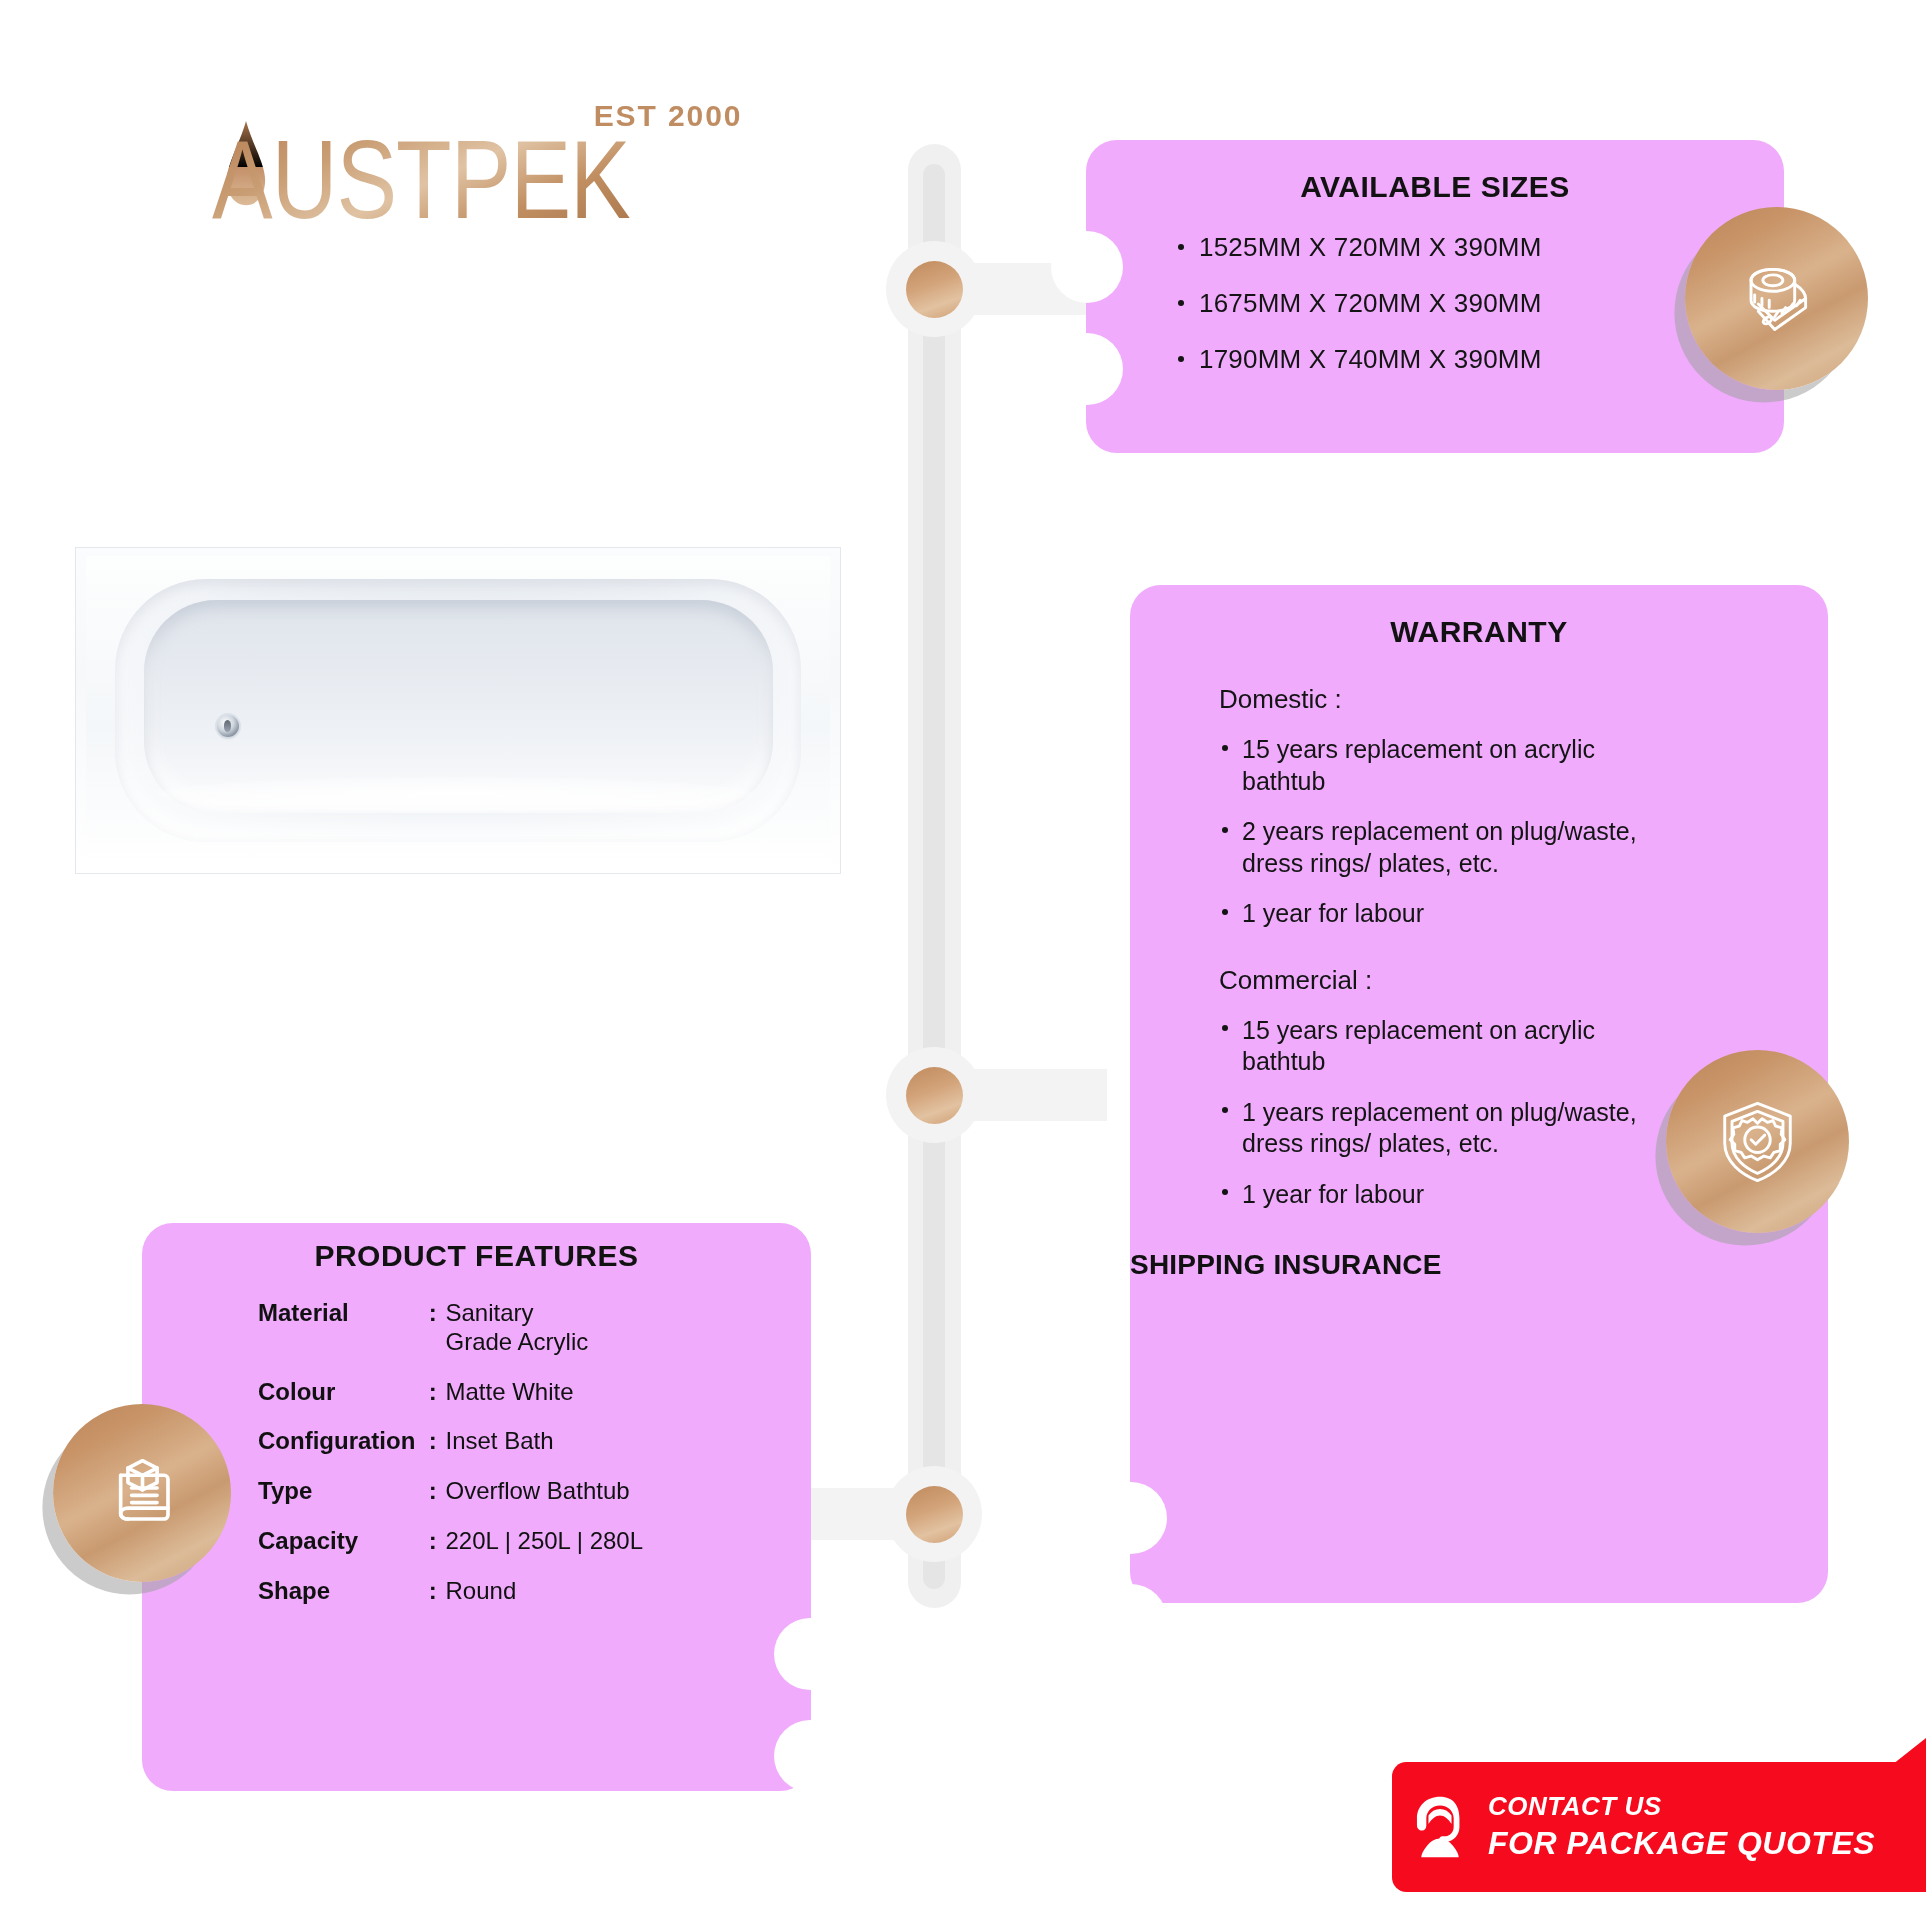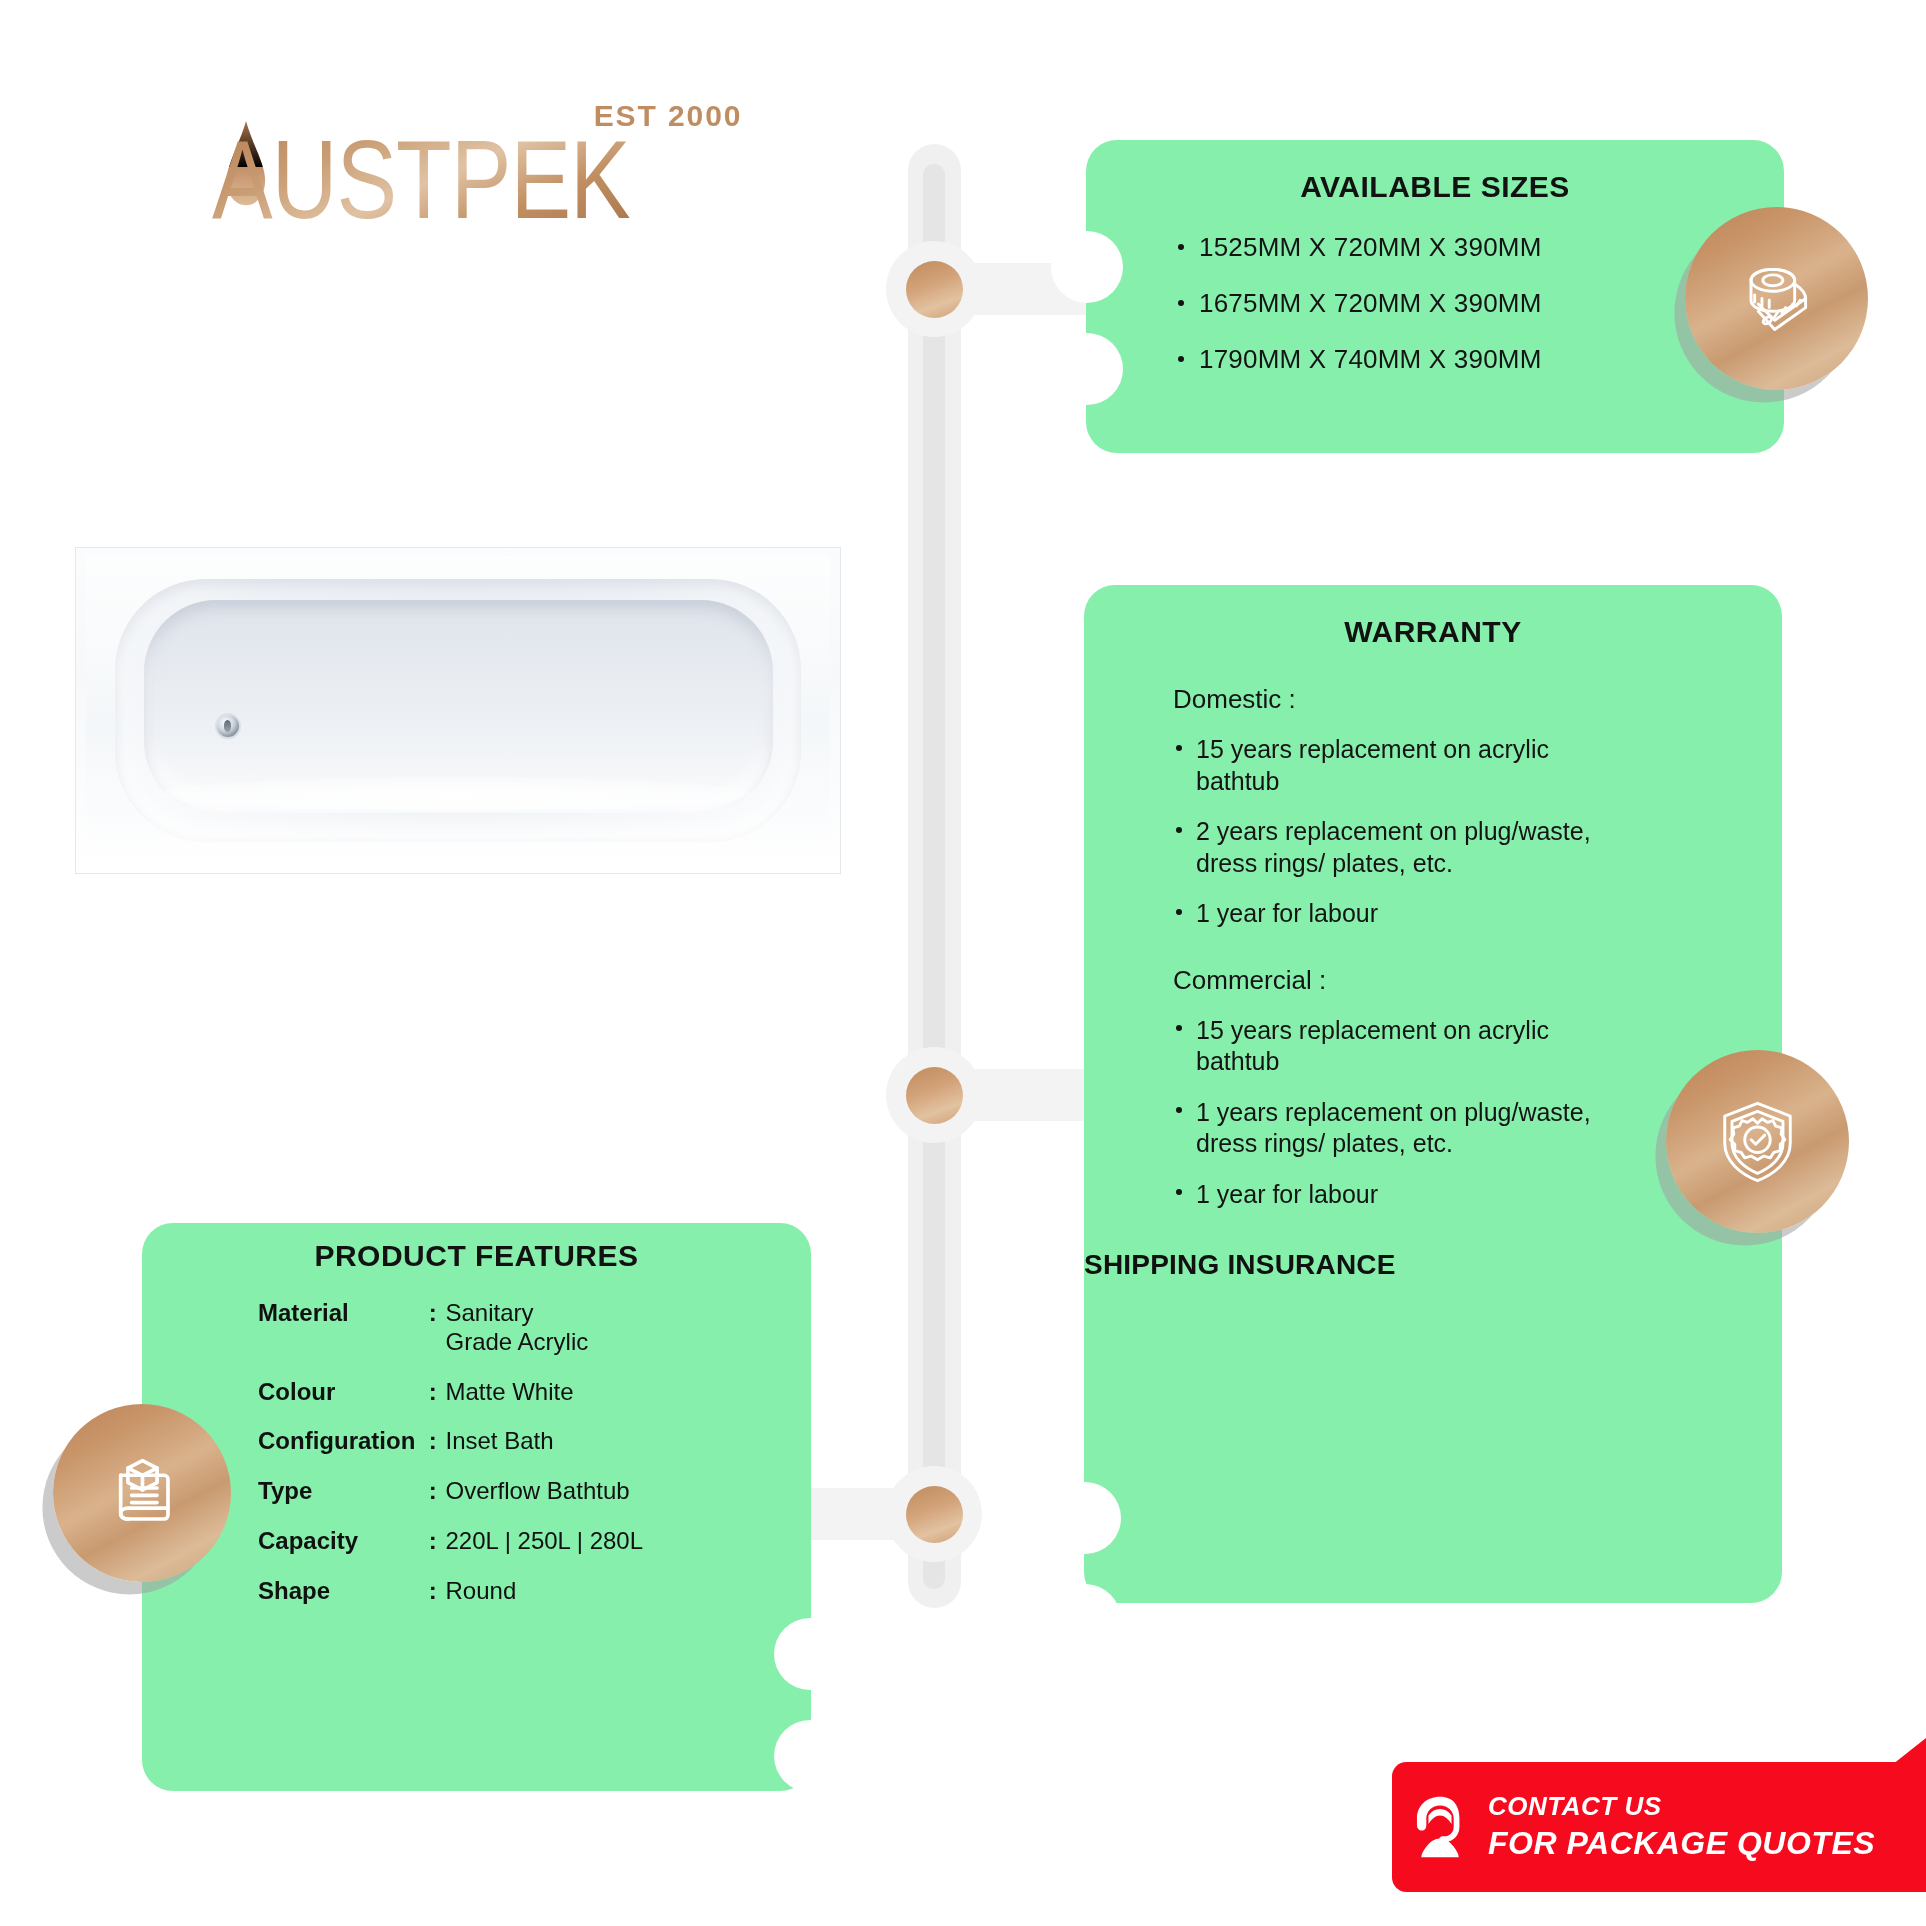--- a/index.html
+++ b/index.html
@@ -94,21 +94,21 @@
 
   .bridge{
     position:absolute;height:52px;background:#f4f3f3;
   }
   .bridge-1{left:953px;top:263px;width:154px;}
   .bridge-2{left:953px;top:1069px;width:154px;}
   .bridge-3{left:780px;top:1488px;width:159px;}
 
   
   .panel{
-    position:absolute;background:#86efac;border-radius:31px;
+    position:absolute;background:#f0abfc;border-radius:31px;
   }
   .notch{
     position:absolute;width:72px;height:72px;background:#ffffff;border-radius:50%;
   }
   .panel-title{
     text-align:center;font-weight:700;color:#121212;
     font-family:"Liberation Sans", sans-serif;
   }
 
   
@@ -120,21 +120,21 @@
     letter-spacing:0.2px;position:relative;padding-left:26px;
   }
   .size-list li:before{
     content:"";position:absolute;left:4.8px;top:11.6px;width:6.7px;height:6.7px;
     border-radius:50%;background:#141414;
   }
   #panel-sizes .notch.top{left:-35px;top:91px;}
   #panel-sizes .notch.bot{left:-35px;top:193px;}
 
   
-  #panel-warranty{left:1084px;top:585px;width:698px;height:1018px;}
+  #panel-warranty{left:1130px;top:585px;width:698px;height:1018px;}
   #panel-warranty .panel-title{font-size:30px;margin-top:30px;letter-spacing:0.5px;}
   .wsub{
     font-size:26px;color:#141414;margin:35px 0 0 89px;font-weight:400;
   }
   .wlist{margin:19px 0 0 89px;padding:0;list-style:none;}
   .wlist li{
     font-size:25px;line-height:1.26;color:#141414;margin-bottom:19px;
     position:relative;padding-left:23px;max-width:433px;
   }
   .wlist li:before{

